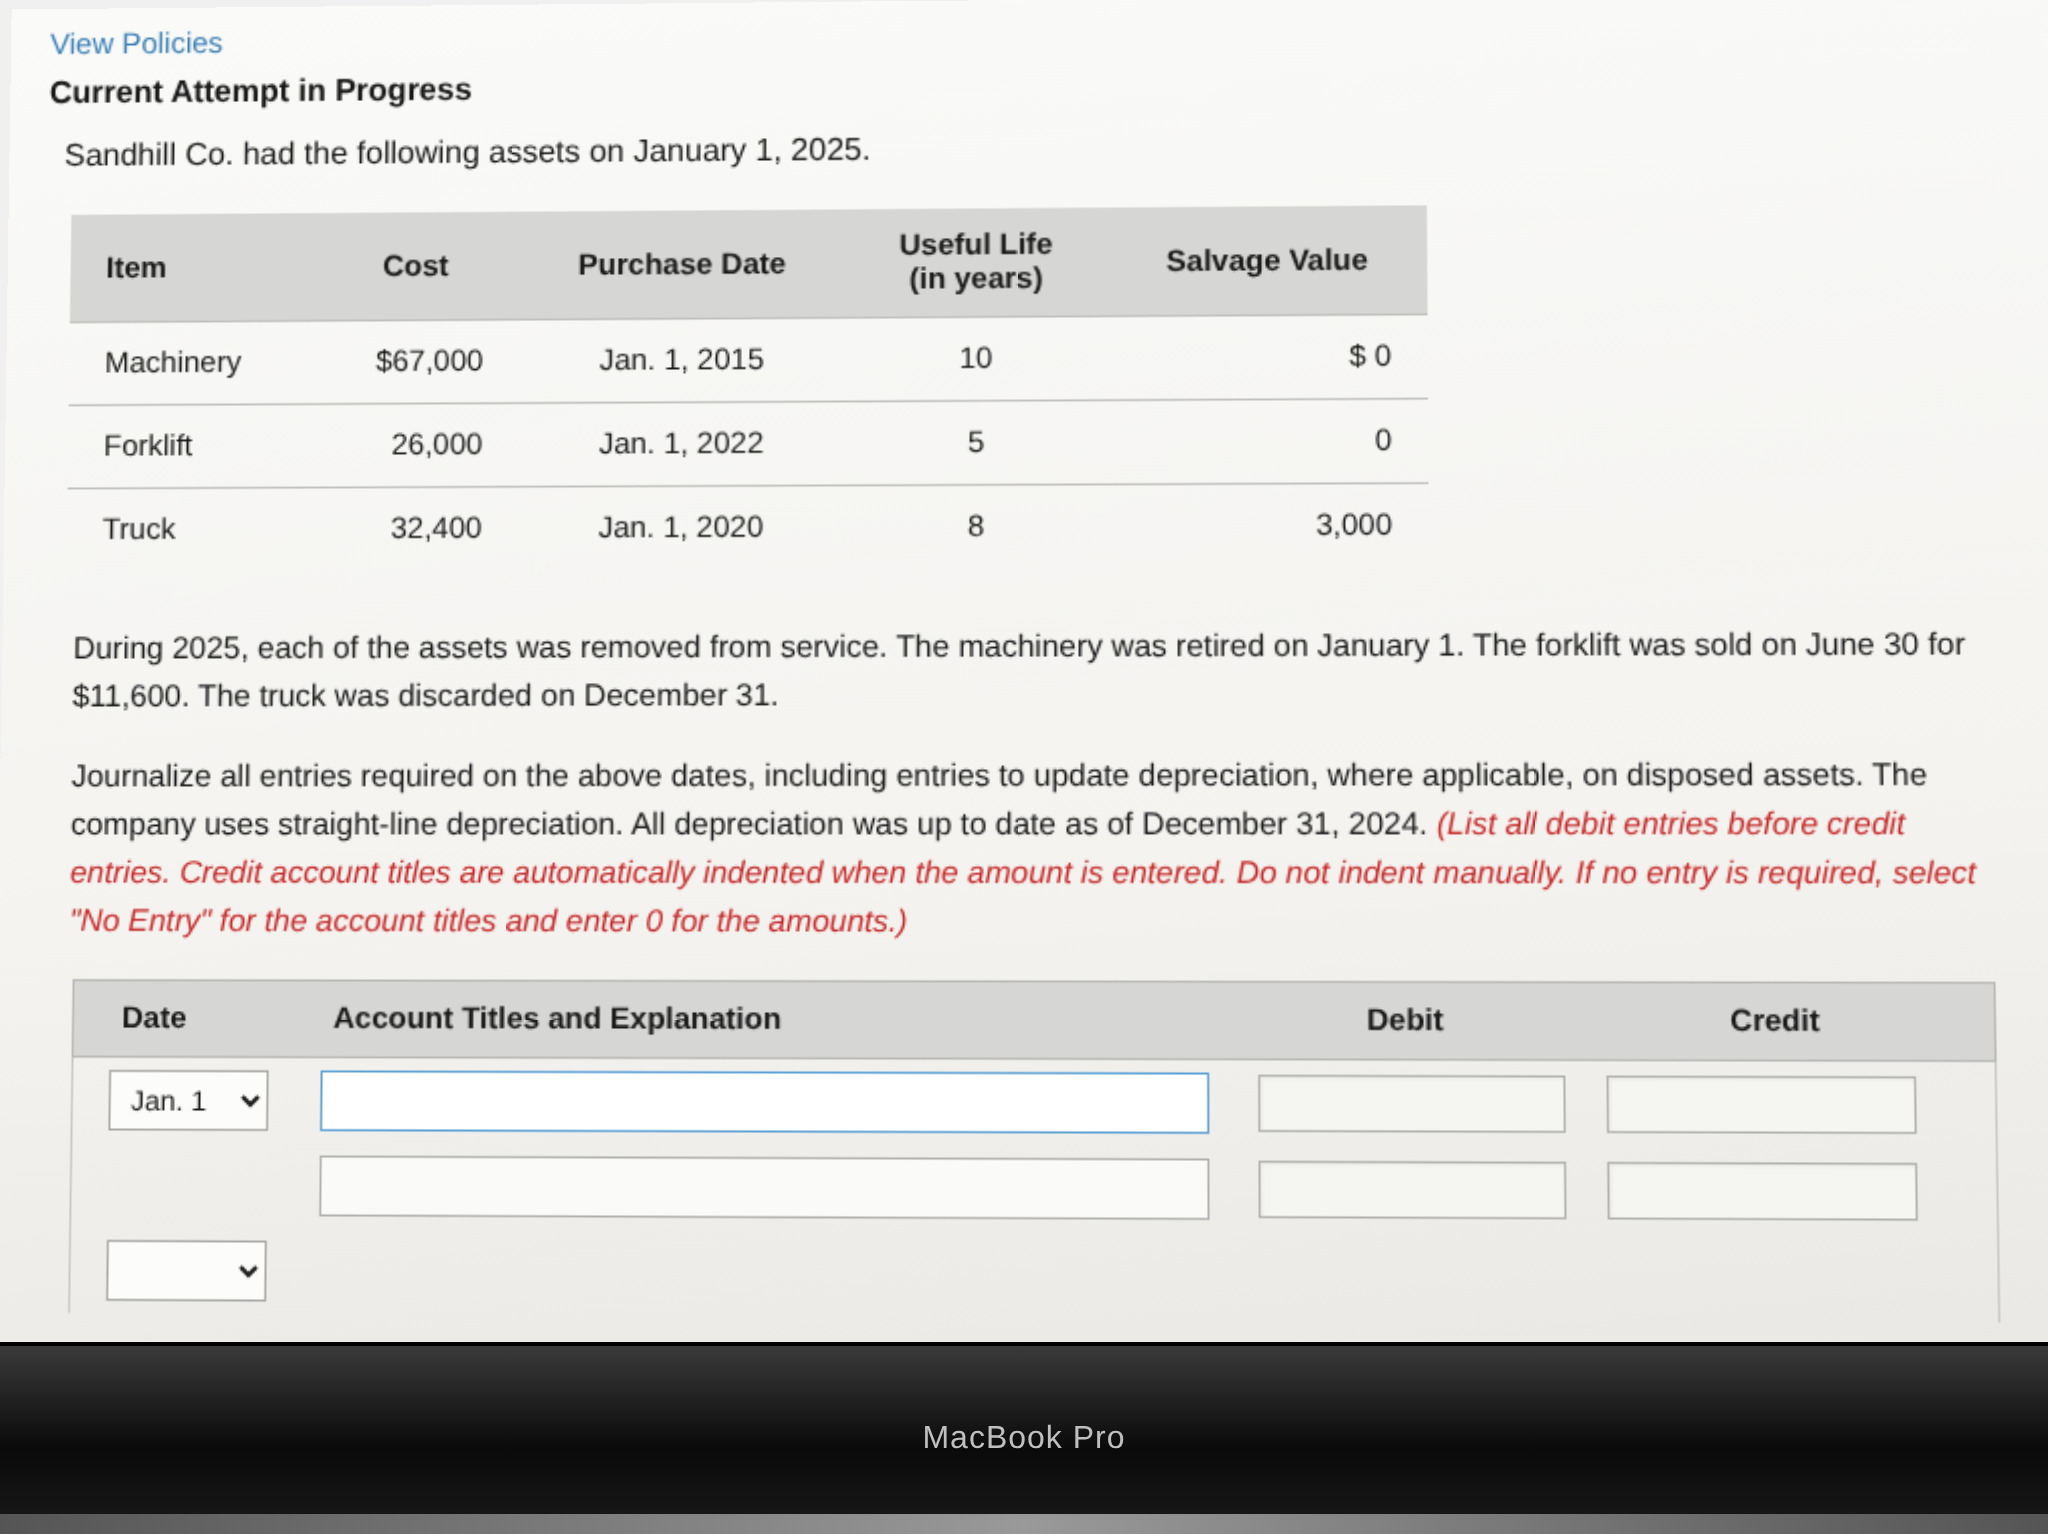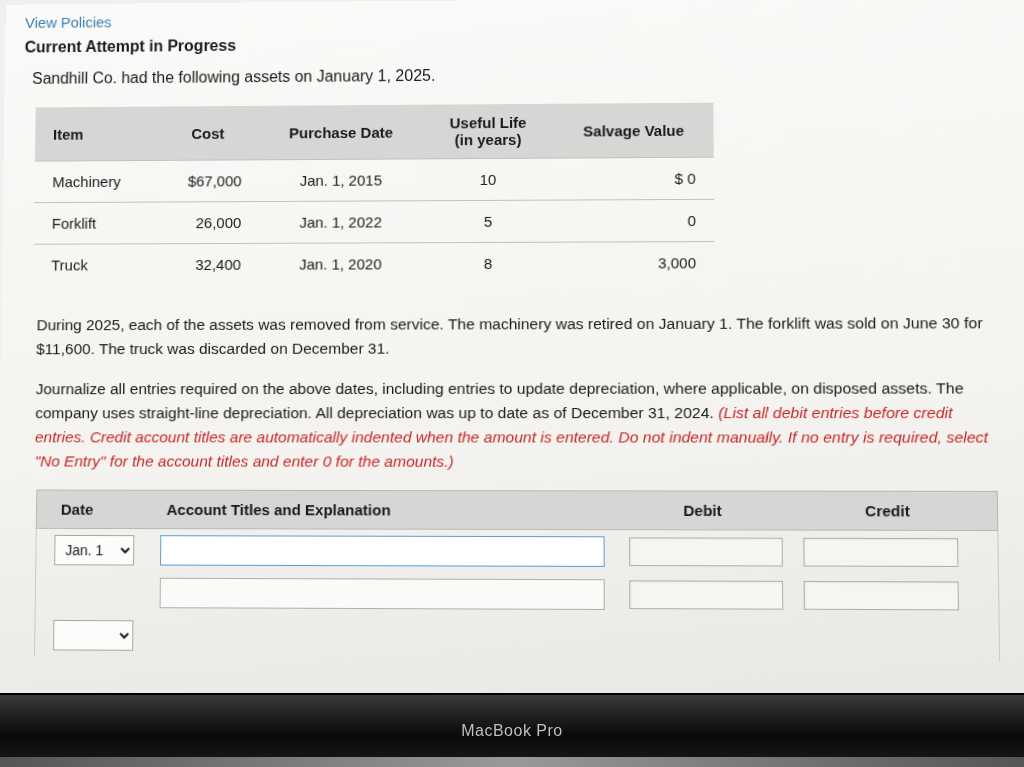--- a/index.html
+++ b/index.html
@@ -120,21 +120,21 @@
     .num-input {
       width: 150px;
       height: 28px;
       border: 1px solid #b0b0ae;
       background: #f5f5f2;
       box-shadow: inset 1px 1px 2px rgba(0,0,0,0.05);
     }
     .bezel {
       position: absolute;
       left: 0; right: 0; bottom: 0;
-      height: 74px;
+      height: 96px;
       background: linear-gradient(180deg, #3a3a3a 0%, #0a0a0a 55%, #1a1a1a 100%);
       display: flex;
       justify-content: center;
       align-items: center;
       border-top: 2px solid #000;
     }
     .bezel-text {
       color: #bfbfbf;
       font-size: 16px;
       font-weight: 400;

